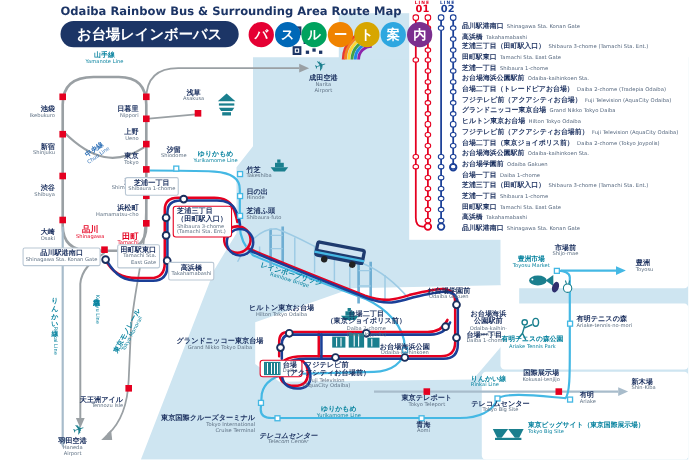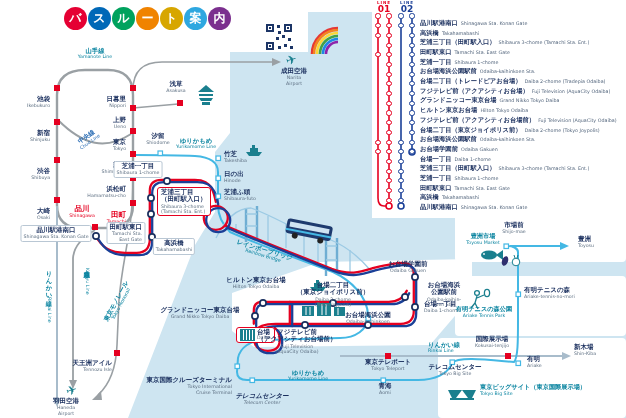--- a/index.html
+++ b/index.html
@@ -272,21 +272,23 @@
         <rect x="276" y="37" width="3" height="3"></rect>
       <rect x="282" y="35" width="3" height="3"></rect>
         <rect x="288" y="38" width="3" height="3"></rect>
         <rect x="284" y="44" width="3" height="3"></rect>
       <rect x="290" y="46" width="3" height="3"></rect>
         <rect x="278" y="46" width="3" height="3"></rect>
     </g>
   </svg>
 
   <div id="hdr">
+    <div class="ten">Odaiba Rainbow Bus &amp; Surrounding Area Route Map</div>
     <div class="trow">
+      <div class="pill">お台場レインボーバス</div>
       <div class="rchars">
           <span class="rchar" style="background: rgb(229, 0, 51);">バ</span>
           <span class="rchar" style="background: rgb(0, 104, 183);">ス</span>
           <span class="rchar" style="background: rgb(0, 162, 94);">ル</span>
           <span class="rchar" style="background: rgb(240, 131, 0);">ー</span>
           <span class="rchar" style="background: rgb(215, 166, 0);">ト</span>
           <span class="rchar" style="background: rgb(46, 167, 224);">案</span>
           <span class="rchar" style="background: rgb(123, 47, 142);">内</span>
         </div>
     </div>

